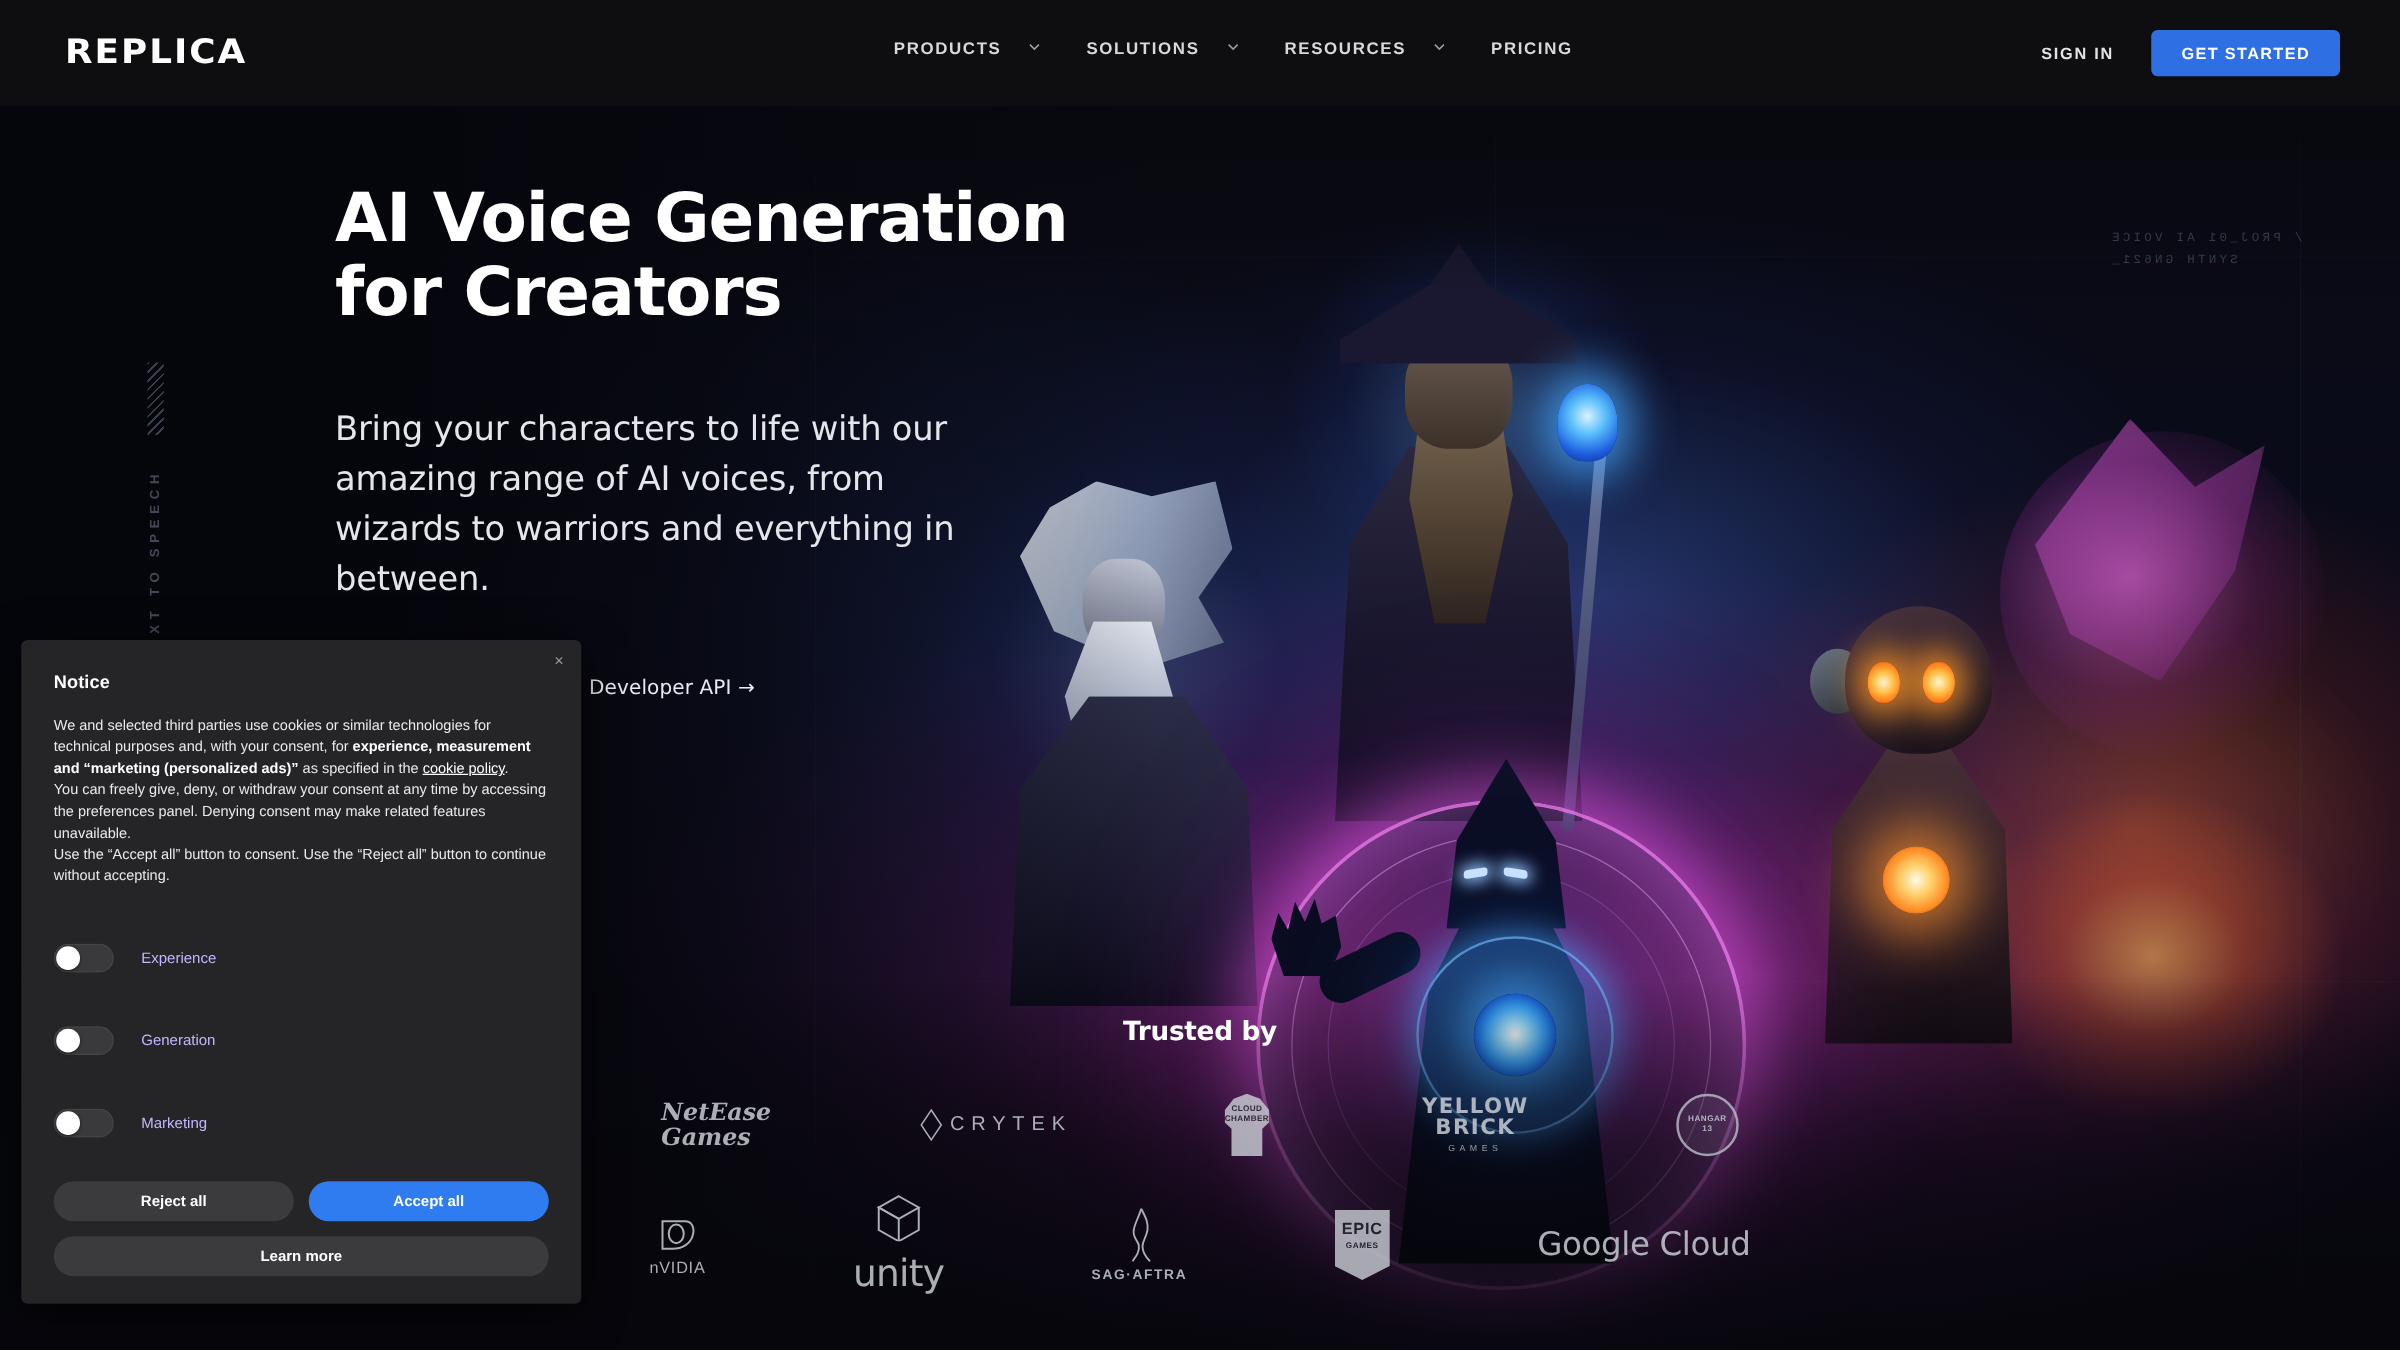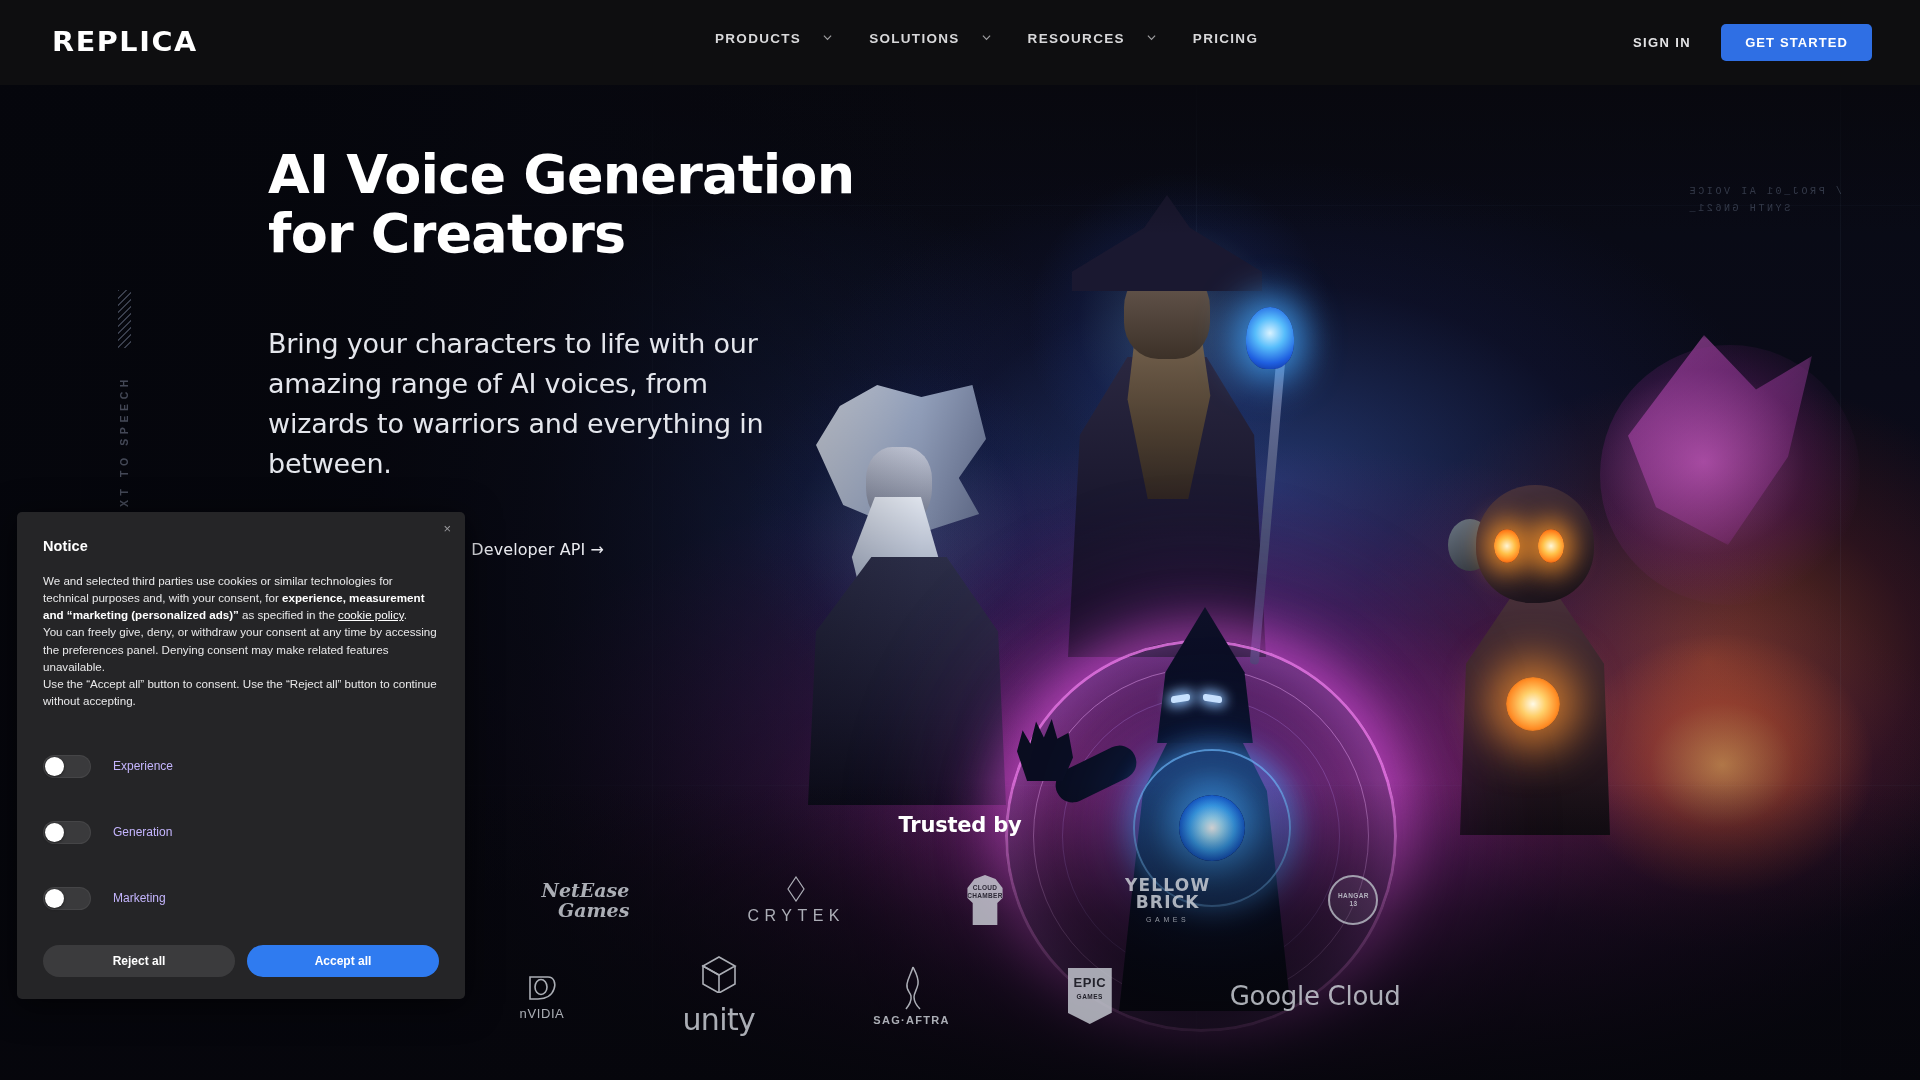--- a/index.html
+++ b/index.html
@@ -362,25 +362,25 @@
     display:flex; justify-content:center; align-items:center;
     gap:118px; margin-bottom:26px;
   }
   .brand {
     color:#cfd3da; opacity:.82;
     display:flex; flex-direction:column; align-items:center; justify-content:center;
     min-height:58px; user-select:none;
   }
   .b-netease {
     font-family:"DejaVu Serif", serif; font-style:italic;
-    font-size:19px; line-height:1.06; font-weight:700; text-align:right;
+    font-size:19px; line-height:1.06; font-weight:700; text-align:left;
   }
   .b-crytek {
     font-size:16px; letter-spacing:5.5px; font-weight:500;
-    display:flex; flex-direction:column; align-items:center; gap:5px;
+    display:flex; flex-direction:row; align-items:center; gap:5px;
   }
   .diamond-ic { width:20px; height:26px; }
   .b-cloud { display:flex; flex-direction:column; align-items:center; }
   .cloud-badge {
     width:44px; height:50px;
     background:#c9ccd4;
     clip-path:polygon(26% 8%, 50% 0%, 74% 8%, 90% 26%, 90% 46%, 78% 56%, 78% 100%, 22% 100%, 22% 56%, 10% 46%, 10% 26%);
     display:flex; align-items:flex-start; justify-content:center;
     padding-top:9px;
   }
@@ -720,15 +720,16 @@
             <div class="knob"></div>
           </div>
         <span class="tog-label">Marketing</span>
       </div>
     </div>
 
     <div class="cn-buttons">
       <button class="cn-btn cn-btn-reject">Reject all</button>
       <button class="cn-btn cn-btn-accept">Accept all</button>
     </div>
+    <button class="cn-btn-learn">Learn more</button>
   </div>
 
 </div>
 
 </body></html>

